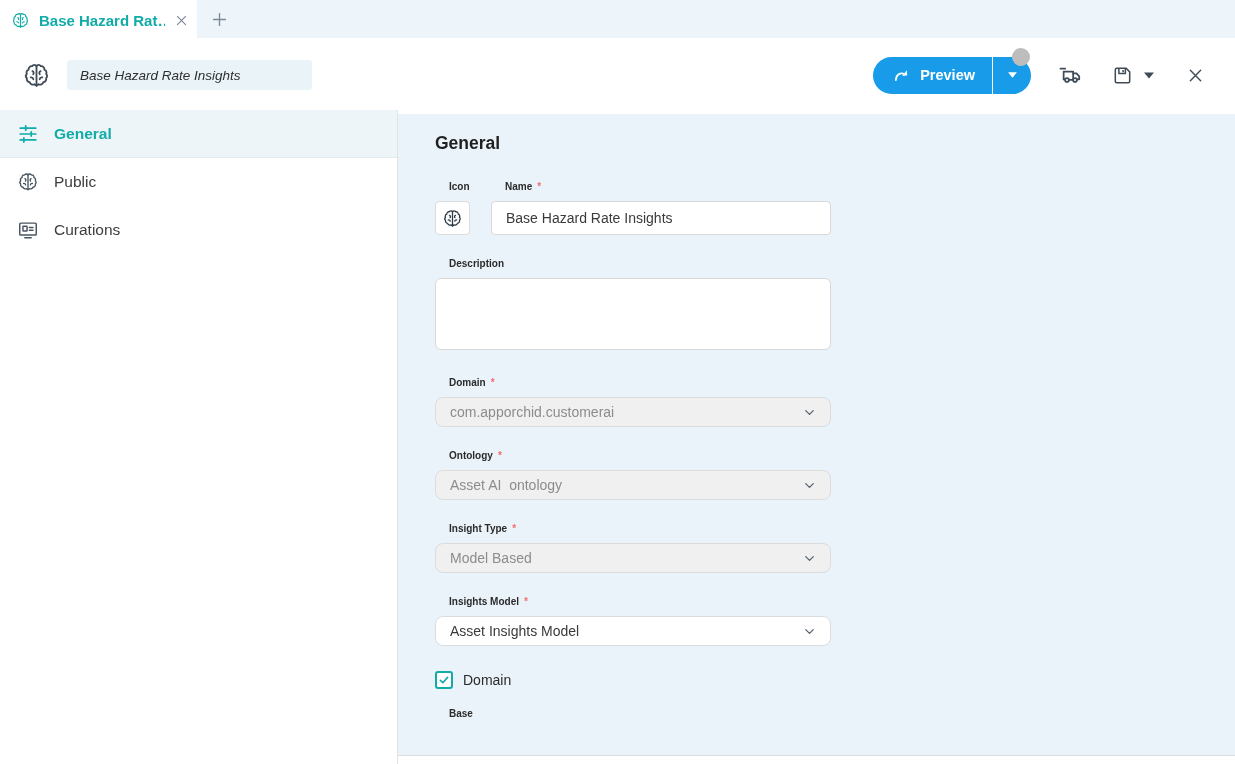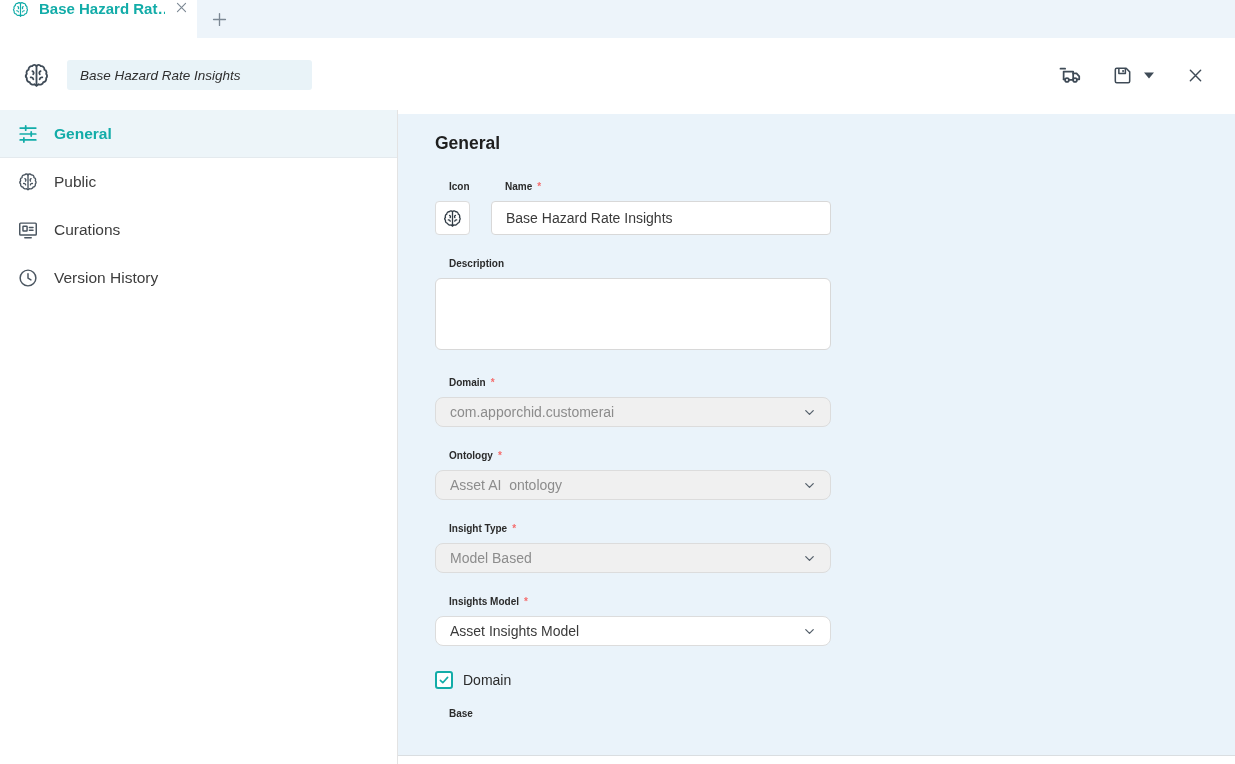--- a/index.html
+++ b/index.html
@@ -8,21 +8,21 @@
     width: 1235px; height: 764px;
     overflow: hidden;
     font-family: "Liberation Sans", sans-serif;
     background: #ffffff;
   }
   svg { display: block; }
 
   
   .tabbar { height: 40px; display: flex; background: #ffffff; }
   .tab-active {
-    width: 197px; display: flex; 
+    width: 197px; display: flex; align-items: center;
     padding: 0 8px 0 11px; background: #ffffff; gap: 9px; cursor: pointer;
   }
   .tab-brain { width: 19px; height: 19px; color: #12aca8; flex: none; }
   .tab-title {
     color: #12aca8; font-weight: 700; font-size: 15px;
     white-space: nowrap; overflow: hidden; flex: 1;
   }
   .tab-close { width: 15px; height: 15px; color: #7c8894; cursor: pointer; flex: none; }
   .tab-strip {
     flex: 1; background: #edf4fa; display: flex; align-items: center;
@@ -251,20 +251,34 @@
       </svg>
   </div>
 </div>
 
 <div class="header">
   <svg class="logo">
       <use href="#sym-brain"></use>
     </svg>
   <input class="name-input" type="text" value="Base Hazard Rate Insights" style="">
   <div class="header-right">
+    <div class="preview-btn">
+      <div class="preview-main">
+        <svg class="preview-arrow">
+            <use href="#sym-redo"></use>
+          </svg>
+        <span>Preview</span>
+      </div>
+      <div class="preview-caret-seg">
+        <svg>
+            <use href="#sym-caret-solid"></use>
+          </svg>
+      </div>
+      <div class="preview-dot"></div>
+    </div>
     <svg class="hicon icon-truck">
         <use href="#sym-truck"></use>
       </svg>
     <svg class="hicon icon-save">
         <use href="#sym-save"></use>
       </svg>
     <svg class="save-caret">
         <use href="#sym-caret-solid"></use>
       </svg>
     <svg class="hicon icon-close">
@@ -287,26 +301,20 @@
           <use href="#sym-brain"></use>
         </svg>
       <span>Public</span>
     </div>
     <div class="nav-item">
       <svg class="nav-icon">
           <use href="#sym-screen-card"></use>
         </svg>
       <span>Curations</span>
     </div>
-    <div class="nav-item">
-      <svg class="nav-icon">
-          <use href="#sym-clock"></use>
-        </svg>
-      <span>Version History</span>
-    </div>
   </div>
 
   <div class="content">
     <h2 class="page-title">General</h2>
 
     <div class="form">
 
       <div class="row-icon-name">
         <div class="icon-col">
           <div class="field-label">

